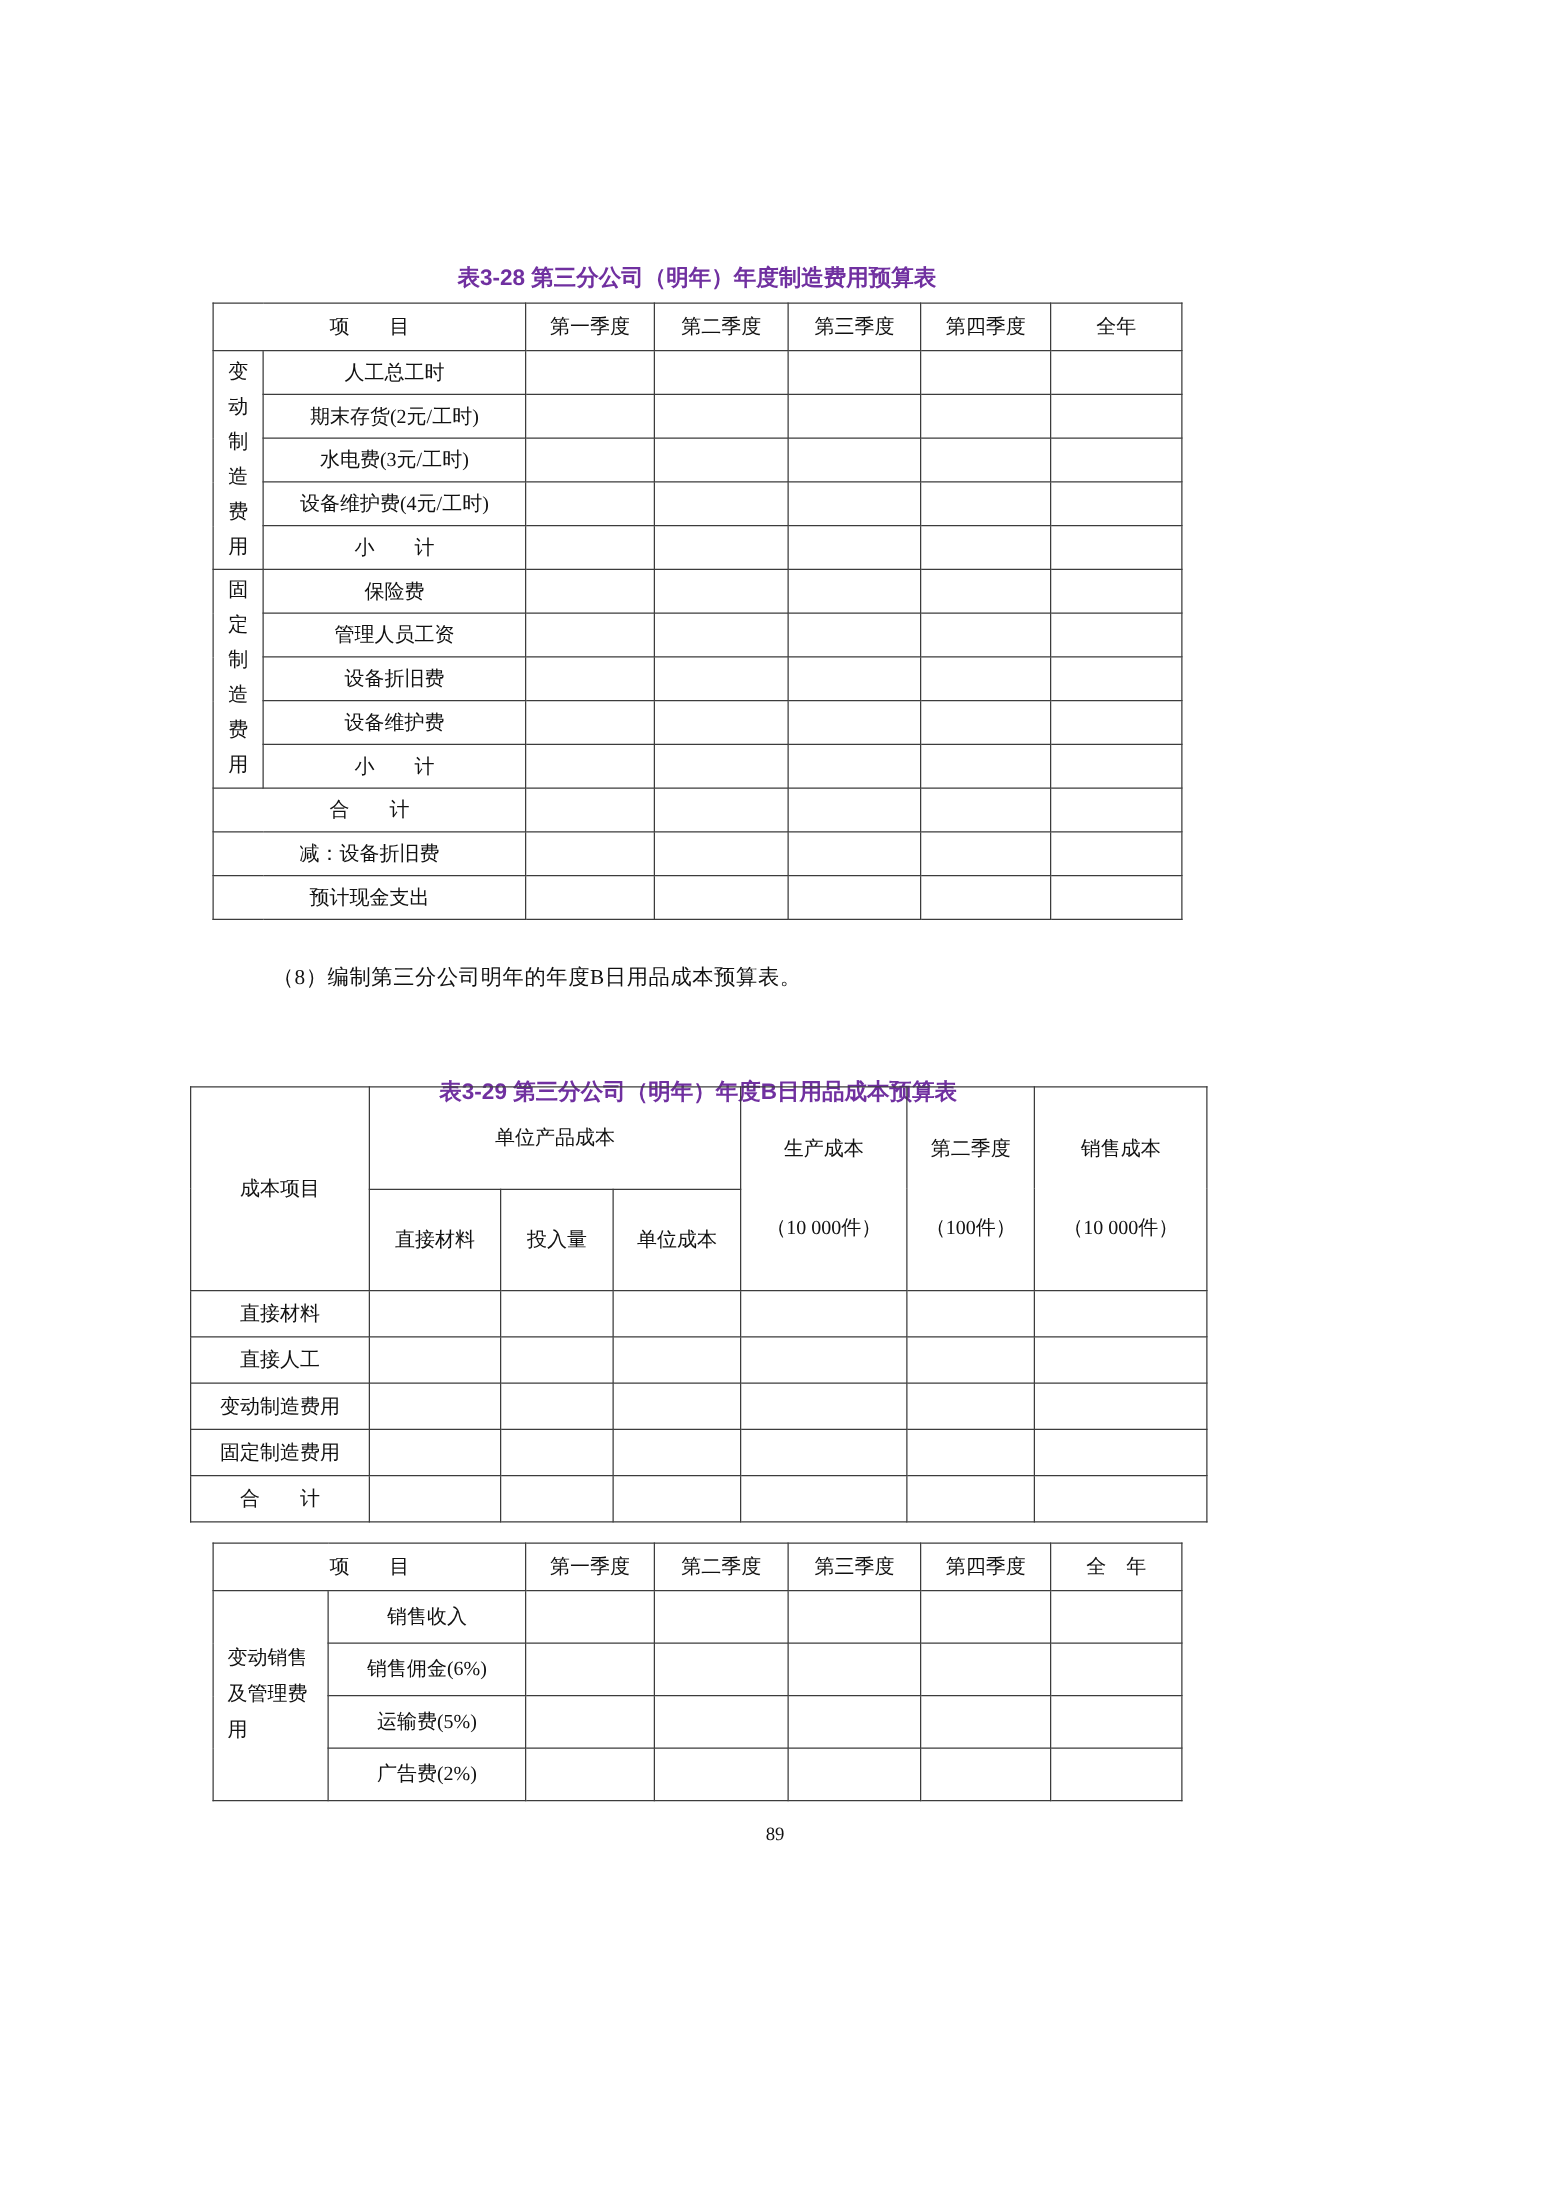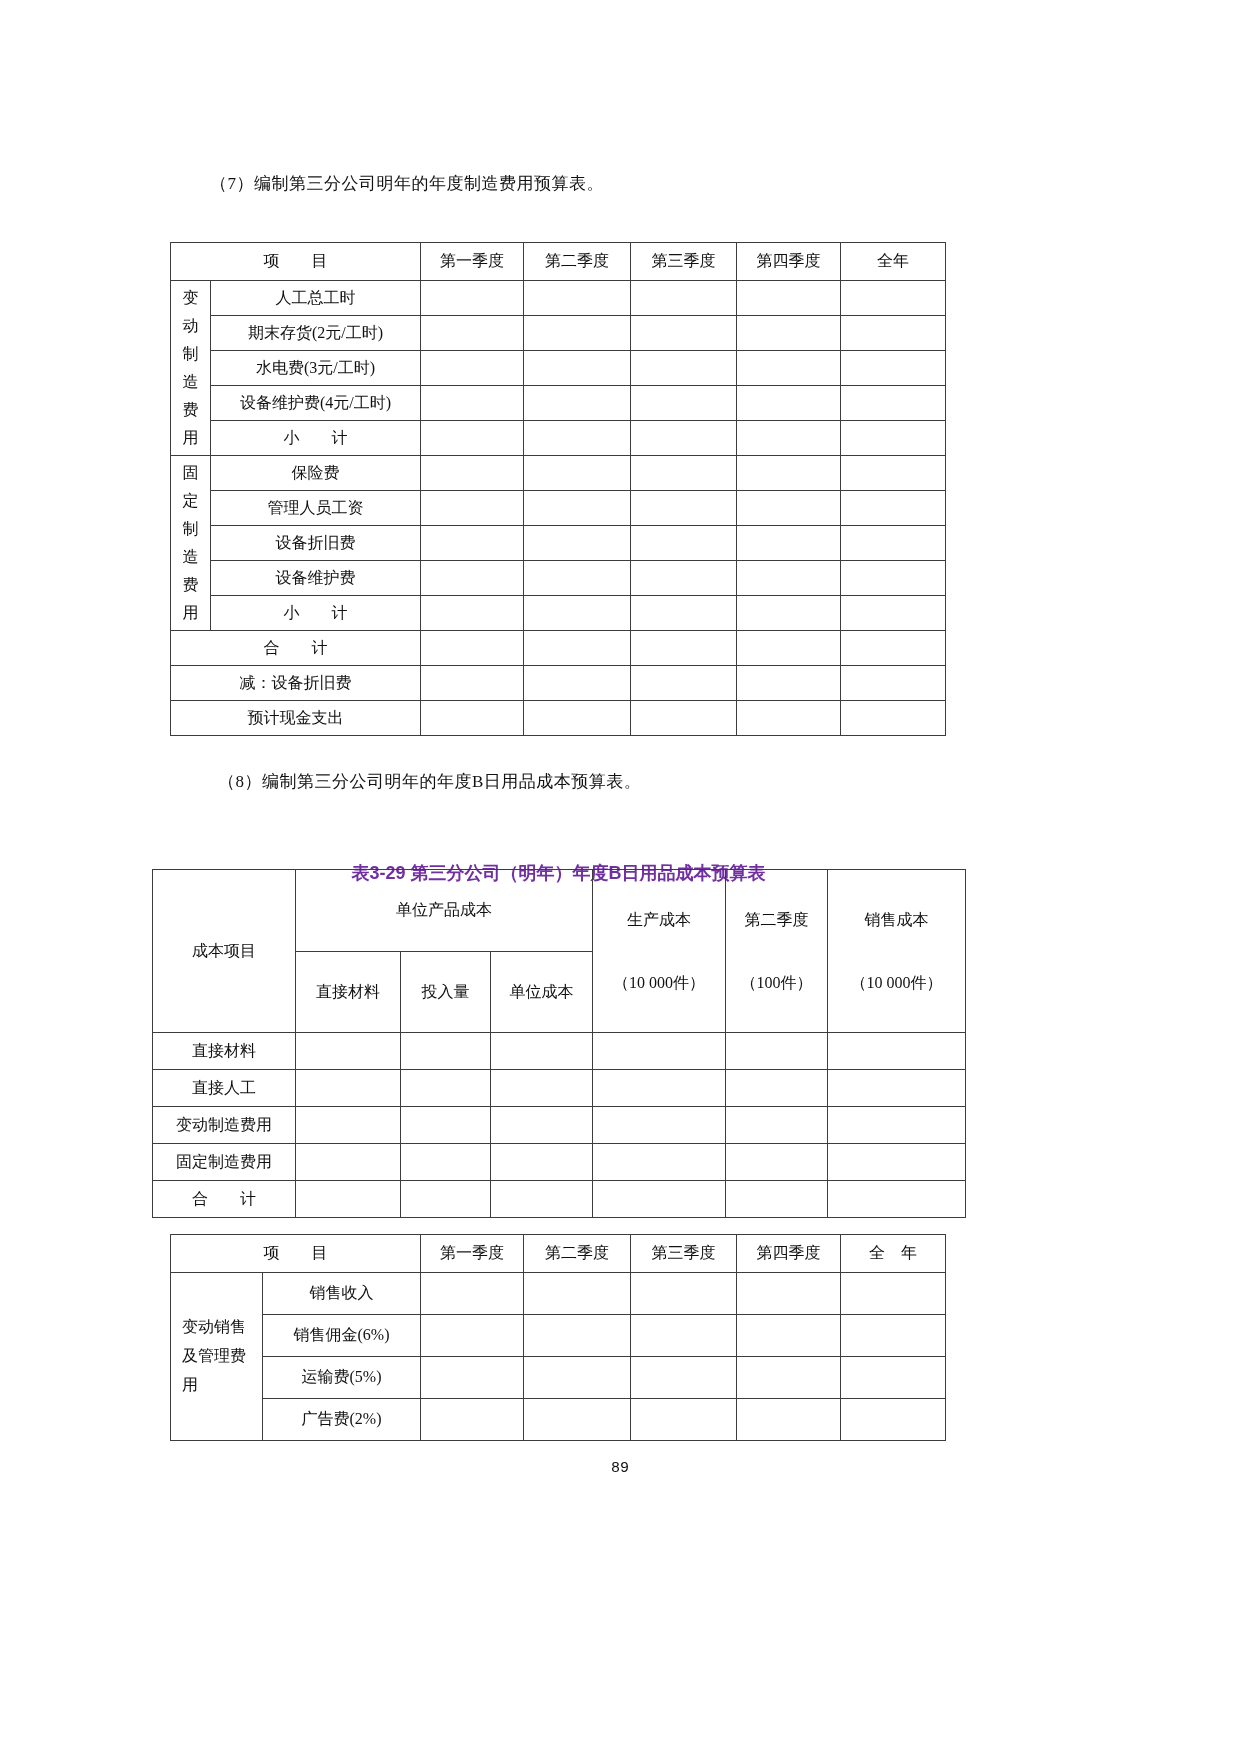--- a/index.html
+++ b/index.html
@@ -63,30 +63,30 @@
     line-height: 1.8;
     text-align: left;
   }
   .two-line div { line-height: 1.7; }
   .pageno {
     position: absolute;
     left: 0;
     width: 100%;
     text-align: center;
     font-size: 15px;
-    font-family: Liberation Mono, monospace;
+    font-family: Liberation Serif, serif;
   }
 </style>
 </head>
 <body>
 
 <div class="page">
 
-  <p class="intro" style="left:210px; top:172px;">（7）编制第三分公司明年的年度制造费用预算表。</p>
-
+
+  <h2 class="tbl-title" style="left:170px; top:210px; width:775px;">表3-28 第三分公司（明年）年度制造费用预算表</h2>
 
   <table class="grid t28" style="left:170px; top:242px; width:775px;">
     <colgroup>
       <col style="width:40px">
         <col style="width:210px">
         <col style="width:103px">
         <col style="width:107px">
         <col style="width:106px">
         <col style="width:104px">
         <col style="width:105px">

